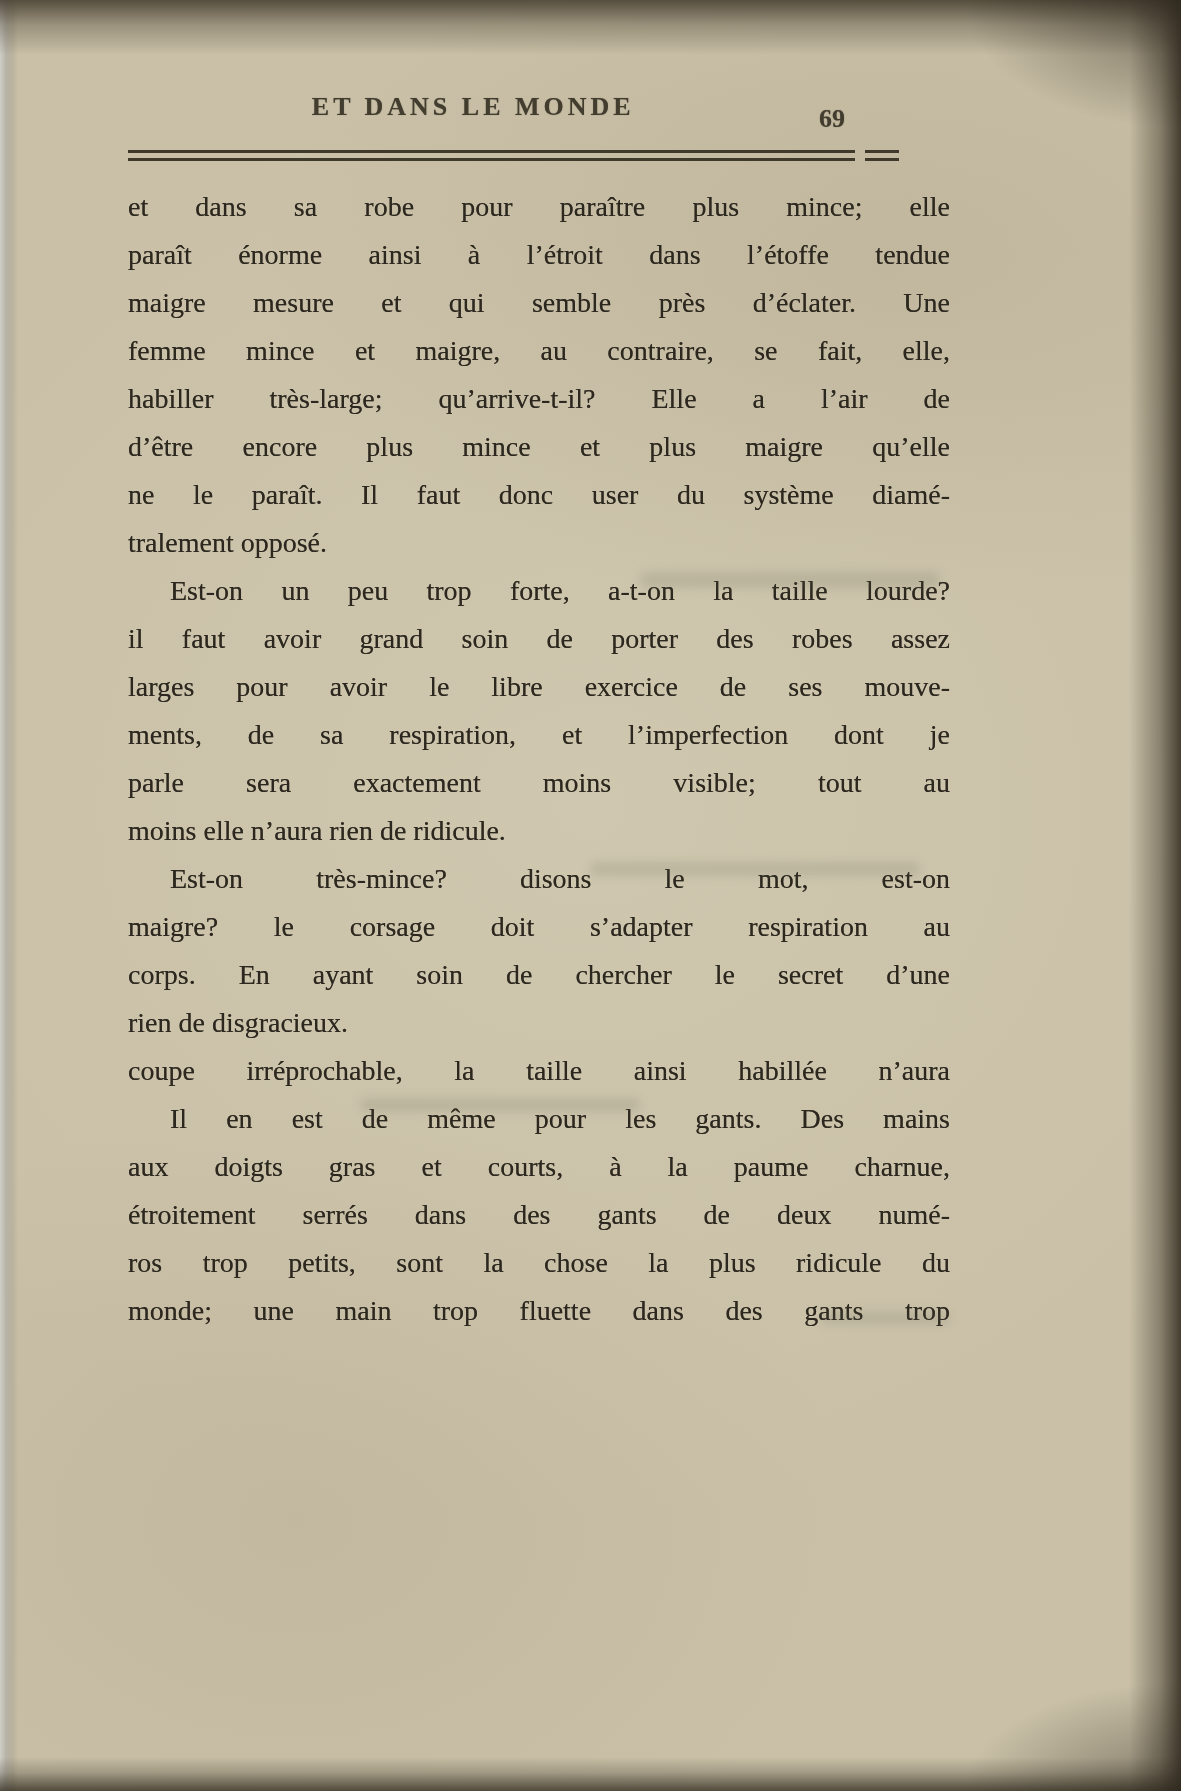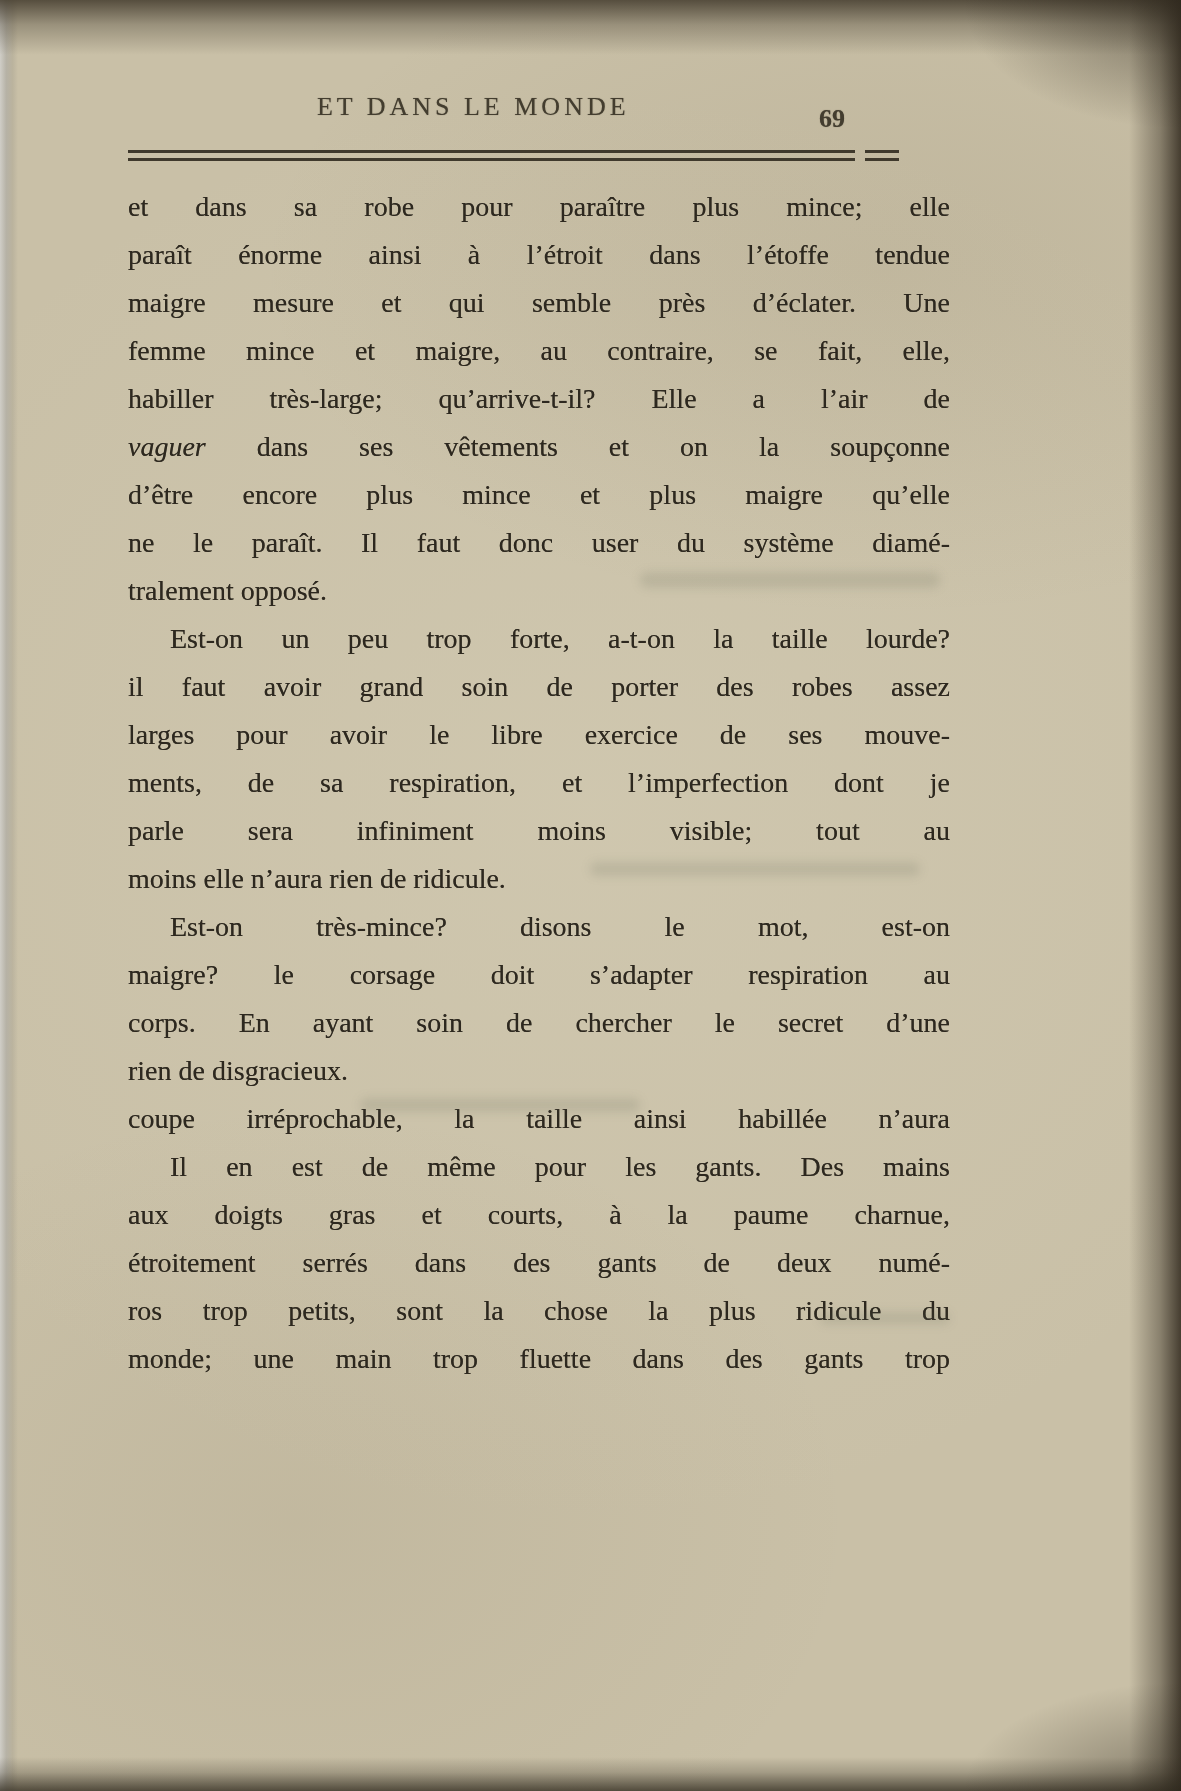--- a/index.html
+++ b/index.html
@@ -17,21 +17,21 @@
 
   .page {
     position: absolute; left: 0; top: 0; right: 0;
     padding: 92px 231px 0 128px;
   }
 
   
   .header { position: relative; height: 32px; color: var(--header-ink, #433d2f); }
   .running-title {
     position: absolute; left: 42%; transform: translateX(-50%);
-    font-size: 26px; font-weight: 400; letter-spacing: 4px; white-space: nowrap;
+    font-size: 26px; font-weight: 700; letter-spacing: 4px; white-space: nowrap;
     text-shadow: 0 0 1px rgba(60,54,40,0.55);
   }
   .page-number {
     position: absolute; right: 105px; top: 12px;
     font-size: 26px; font-weight: 700;
     text-shadow: 0 0 1px rgba(60,54,40,0.55);
   }
 
   
   .rule { margin-top: 26px; display: flex; align-items: center; }
@@ -116,31 +116,30 @@
     <span class="rule-dash"></span>
   </div>
 
   <div class="bodytext">
       <div class="paragraph">
         <div class="line"><span>et dans sa robe pour paraître plus mince; elle</span></div>
         <div class="line"><span>paraît énorme ainsi à l’étroit dans l’étoffe tendue</span></div>
         <div class="line"><span>maigre mesure et qui semble près d’éclater. Une</span></div>
         <div class="line"><span>femme mince et maigre, au contraire, se fait, elle,</span></div>
         <div class="line"><span>habiller très-large; qu’arrive-t-il? Elle a l’air de</span></div>
-        <div class="line"><span class="italic">vaguer</span><span> dans ses vêtements et on la soupçonne</span></div>
         <div class="line"><span>d’être encore plus mince et plus maigre qu’elle</span></div>
         <div class="line"><span>ne le paraît. Il faut donc user du système diamé-</span></div>
         <div class="line last"><span>tralement opposé.</span></div>
       </div>
       <div class="paragraph">
         <div class="line indent"><span>Est-on un peu trop forte, a-t-on la taille lourde?</span></div>
         <div class="line"><span>il faut avoir grand soin de porter des robes assez</span></div>
         <div class="line"><span>larges pour avoir le libre exercice de ses mouve-</span></div>
         <div class="line"><span>ments, de sa respiration, et l’imperfection dont je</span></div>
-        <div class="line"><span>parle sera infiniment moins visible; tout au</span></div>
+        <div class="line"><span>parle sera exactement moins visible; tout au</span></div>
         <div class="line last"><span>moins elle n’aura rien de ridicule.</span></div>
       </div>
       <div class="paragraph">
         <div class="line indent"><span>Est-on très-mince? disons le mot, est-on</span></div>
         <div class="line"><span>maigre? le corsage doit s’adapter respiration au</span></div>
         <div class="line"><span>corps. En ayant soin de chercher le secret d’une</span></div>
         <div class="line last"><span>rien de disgracieux.</span></div>
         <div class="line"><span>coupe irréprochable, la taille ainsi habillée n’aura</span></div>
       </div>
       <div class="paragraph">

